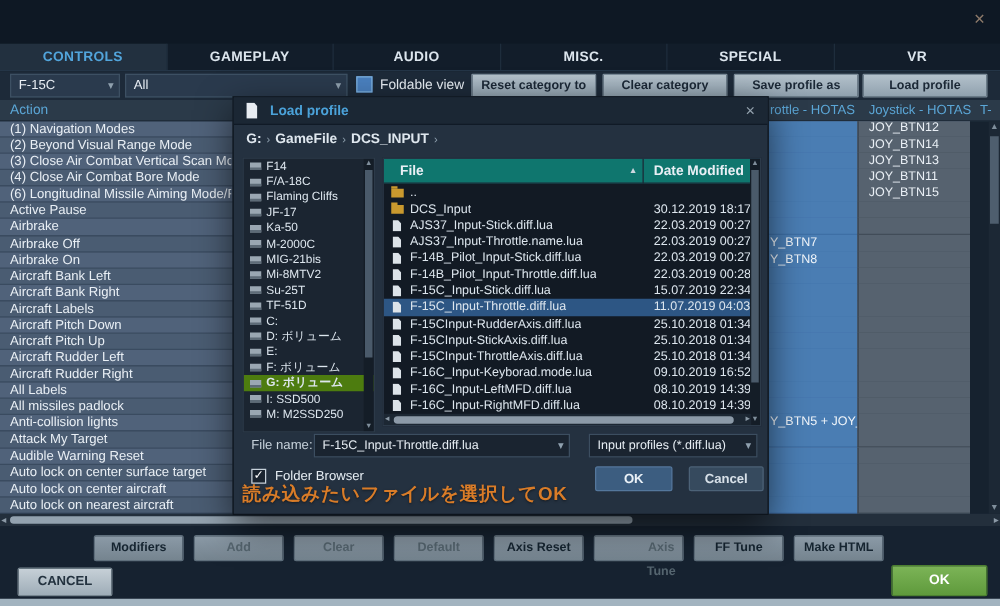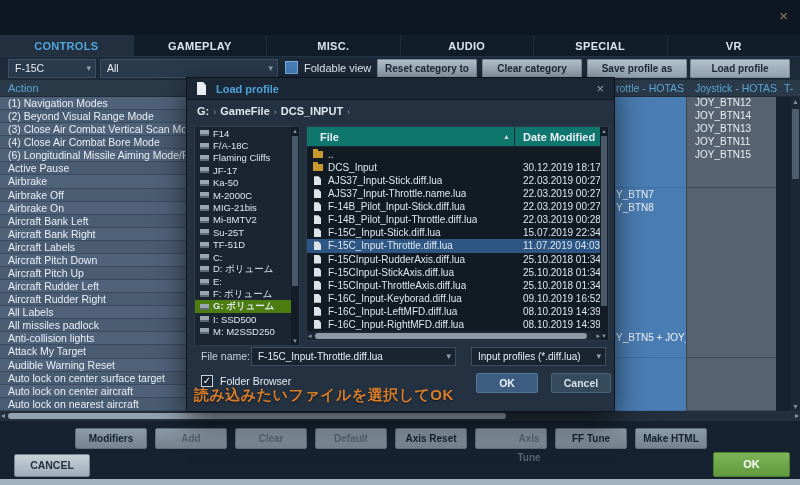--- a/index.html
+++ b/index.html
@@ -120,22 +120,22 @@
 <div id="root">
 
   <div id="titlebar" class="abs">
     <div id="win-title" class="abs">OPTIONS</div>
     <div id="win-close" class="abs">×</div>
   </div>
 
   <div id="tabbar" class="abs">
     <div class="tab sel">CONTROLS</div>
     <div class="tab">GAMEPLAY</div>
+    <div class="tab">AUDIO</div>
     <div class="tab">MISC.</div>
-    <div class="tab">AUDIO</div>
     <div class="tab">SPECIAL</div>
     <div class="tab">VR</div>
   </div>
 
   <div id="filterrow" class="abs">
     <div id="dd-aircraft" class="dd">
       <span>F-15C</span>
       <span class="chev">▾</span>
     </div>
     <div id="dd-category" class="dd">
@@ -479,21 +479,21 @@
             <span class="fname">F-15CInput-StickAxis.diff.lua</span>
             <span class="fdate">25.10.2018 01:34</span>
           </div>
         <div class="frow">
             <span class="icon-file"></span>
             <span class="fname">F-15CInput-ThrottleAxis.diff.lua</span>
             <span class="fdate">25.10.2018 01:34</span>
           </div>
         <div class="frow">
             <span class="icon-file"></span>
-            <span class="fname">F-16C_Input-Keyborad.diff.lua</span>
+            <span class="fname">F-16C_Input-Keyborad.mode.lua</span>
             <span class="fdate">09.10.2019 16:52</span>
           </div>
         <div class="frow">
             <span class="icon-file"></span>
             <span class="fname">F-16C_Input-LeftMFD.diff.lua</span>
             <span class="fdate">08.10.2019 14:39</span>
           </div>
         <div class="frow">
             <span class="icon-file"></span>
             <span class="fname">F-16C_Input-RightMFD.diff.lua</span>

